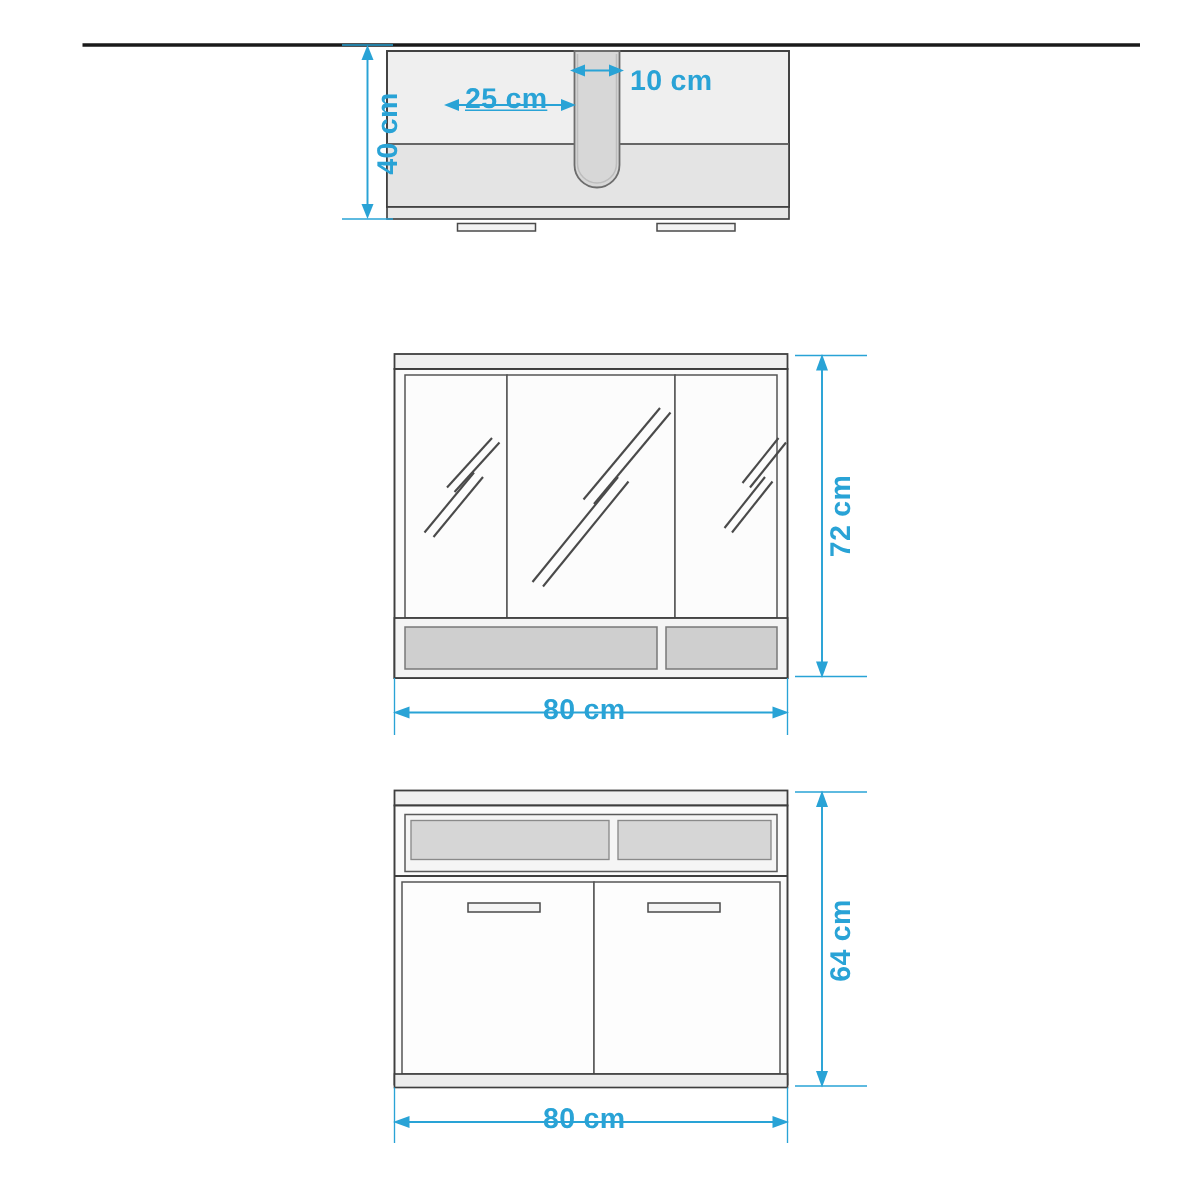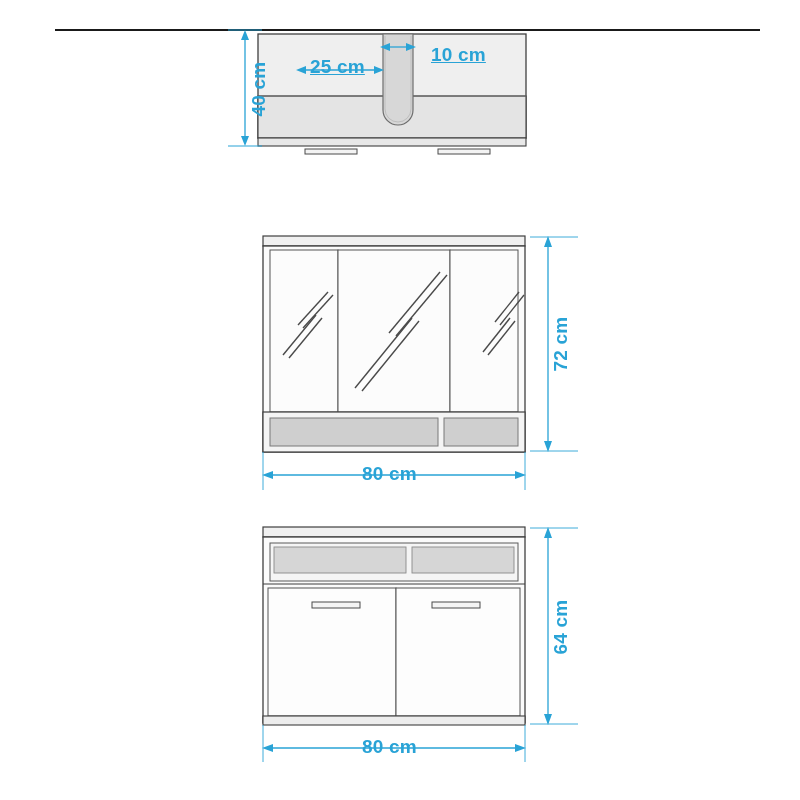--- a/index.html
+++ b/index.html
@@ -161,21 +161,21 @@
       <line x1="267" y1="748" x2="521" y2="748" stroke="#29a3d6" stroke-width="1.3"></line>
       <path d="M262,748 L273,744 L273,752 z" fill="#29a3d6"></path>
       <path d="M526,748 L515,744 L515,752 z" fill="#29a3d6"></path>
     </g>
   </svg>
 
   <div class="dim-text vert" style="left:232px; top:78px;">40 cm</div>
 
   <div class="dim-text" style="left:310px; top:56px;text-decoration:underline;">25 cm</div>
 
-  <div class="dim-text" style="left:431px; top:44px;text-decoration:underline;">10 cm</div>
+  <div class="dim-text" style="left:420px; top:44px;">10 cm</div>
 
   <div class="dim-text vert" style="left:534px; top:333px;">72 cm</div>
 
   <div class="dim-text" style="left:362px; top:463px;">80 cm</div>
 
   <div class="dim-text vert" style="left:534px; top:616px;">64 cm</div>
 
   <div class="dim-text" style="left:362px; top:736px;">80 cm</div>
 
 </div>

